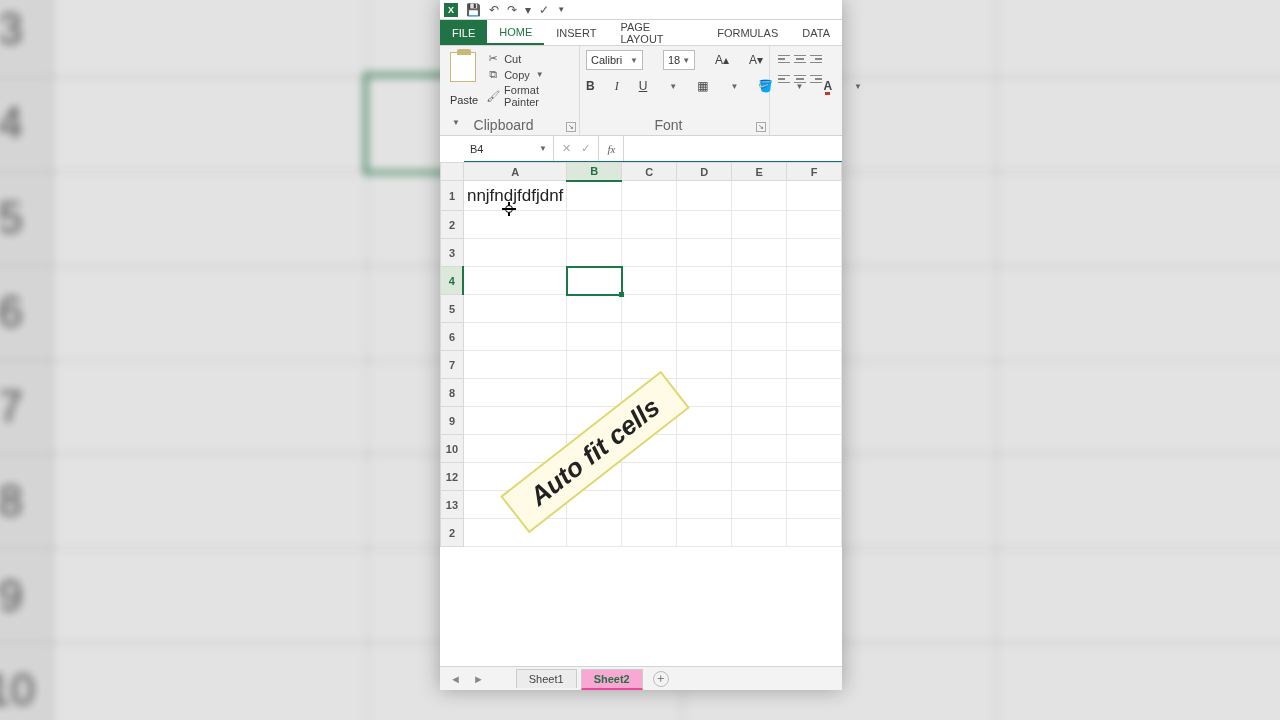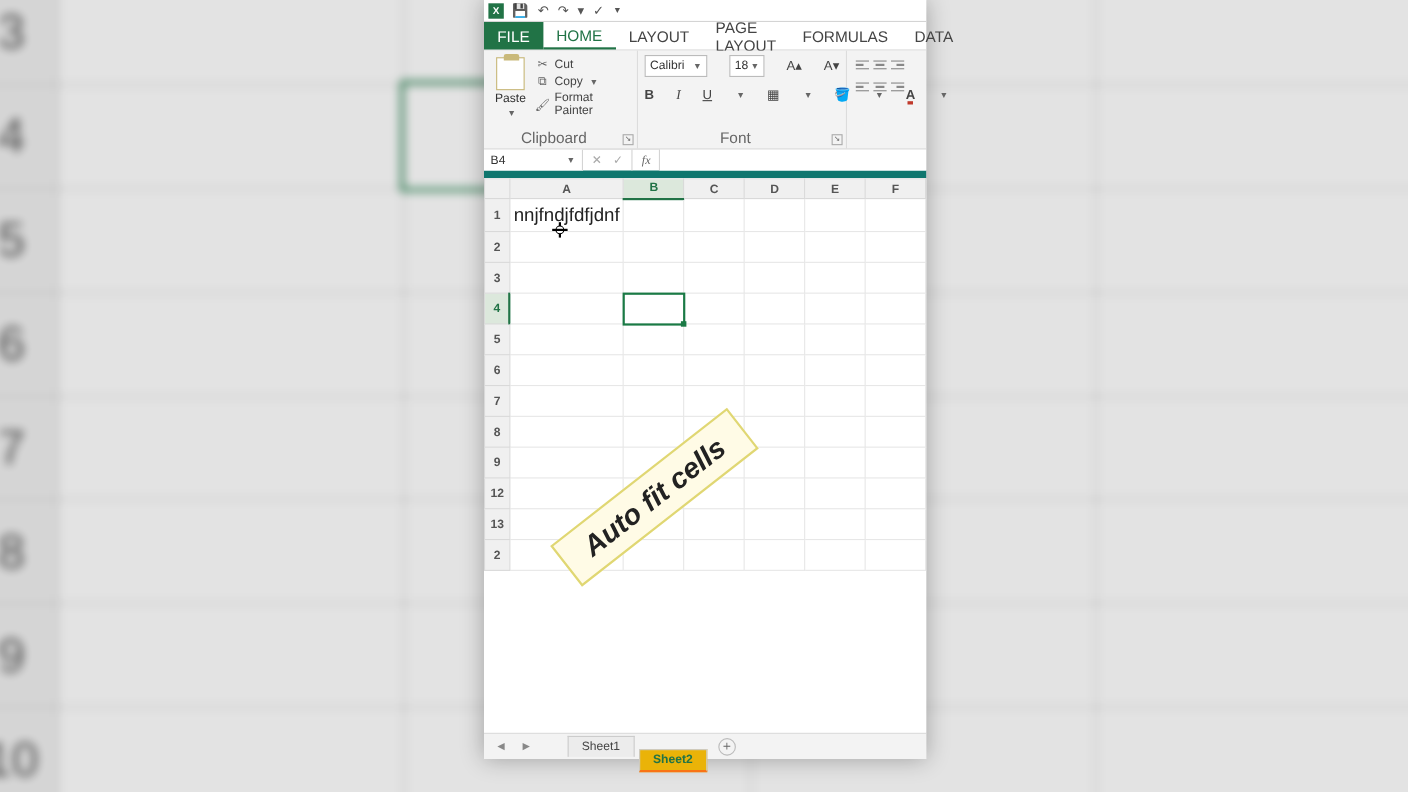--- a/index.html
+++ b/index.html
@@ -47,21 +47,21 @@
   
   .tabs {
     height: 26px;
     background: #fff;
     display: flex; align-items: stretch;
     border-bottom: 1px solid #d4d4d4;
   }
   .tab {
     padding: 0 12px;
     display: flex; align-items: center;
-    font-size: 14px; color: #444;
+    font-size: 11px; color: #444;
     cursor: default;
   }
   .tab.file { background: #217346; color: #fff; font-weight: 400;}
   .tab.active { color: #217346; border-bottom: 2px solid #217346; }
 
   
   .ribbon {
     height: 90px;
     background: #f3f3f3;
     border-bottom: 1px solid #d4d4d4;
@@ -77,21 +77,21 @@
     position: absolute; bottom: 2px; left: 0; right: 12px;
     text-align: center; color: #666; font-size: 14px;
   }
   .group-launcher {
     position: absolute; bottom: 3px; right: 3px;
     width: 10px; height: 10px;
     border: 1px solid #aaa;
     font-size: 7px; line-height: 7px; text-align: center; color: #666;
   }
   .clip-body { display: flex; gap: 4px; }
-  .paste { display:flex; flex-direction:column; align-items:center; gap:2px; padding:2px 4px;}
+  .paste { display:flex; flex-direction:column; align-items:flex-start; gap:12px; padding:2px 4px;}
   .paste .glyph {
     width: 26px; height: 30px;
     background: linear-gradient(#fff,#fff);
     border: 1px solid #c9b97a;
     position: relative;
   }
   .paste .glyph::before{
     content:""; position:absolute; top:-4px; left:6px; width:14px; height:6px;
     background:#c9b97a; border-radius:2px 2px 0 0;
   }
@@ -123,22 +123,22 @@
   .align-row{ display:flex; gap:4px;}
   .align-ic{ width:16px; height:14px; display:flex; flex-direction:column; justify-content:center; gap:2px;}
   .align-ic span{ height:1.5px; background:#888;}
   .align-ic.l span:nth-child(2){ width:60%;}
   .align-ic.c span:nth-child(2){ width:60%; margin:0 auto;}
   .align-ic.r span:nth-child(2){ width:60%; margin-left:auto;}
 
   
   .fxbar {
     height: 26px;
-    border-bottom: 7px solid #0f766e;
-    display:flex; align-items:stretch;
+    border-bottom: 1px solid #0f766e;
+    display:flex; align-items:stretch;margin-left:24px;
   }
   .namebox {
     width: 90px; border-right:1px solid #d4d4d4;
     display:flex; align-items:center; justify-content:space-between;
     padding:0 6px; background:#fff; font-size:11px;
   }
   .fxbtns { display:flex; align-items:center; gap:10px; padding:0 8px; border-right:1px solid #d4d4d4; color:#aaa;}
   .fxsym { display:flex; align-items:center; padding:0 8px; font-style:italic; font-family:Georgia,serif; color:#666; border-right:1px solid #d4d4d4;}
   .fxinput { flex:1; background:#fff; }
 
@@ -206,21 +206,21 @@
   .tabsbar{
     height:24px; background:#f3f3f3; border-top:1px solid #d4d4d4;
     display:flex; align-items:center; gap:4px; padding:0 6px;
     font-size:11px;
   }
   .navbtn{ color:#888; padding:0 4px;}
   .sheettab{
     padding:3px 12px; background:#ececec; border:1px solid #ccc; border-bottom:none;
     color:#444;
   }
-  .sheettab.active{ background:#eab308; color:#217346; font-weight:600; border-bottom:2px solid #f97316; position:relative; top:13px;}
+  .sheettab.active{ background:#f9a8d4; color:#217346; font-weight:600; border-bottom:2px solid #ec4899; position:relative; top:1px;}
   .addsheet{
     width:16px; height:16px; border:1px solid #bbb; border-radius:50%;
     display:flex;align-items:center;justify-content:center; color:#666; font-size:12px; margin-left:6px;
   }
 
   
   .status{
     height:22px; background:#217346; color:#fff;
     display:flex; align-items:center; gap:14px; padding:0 10px;
     font-size:10px; letter-spacing:.5px;
@@ -300,21 +300,21 @@
     <span class="ico">↶</span>
     <span class="ico">↷</span>
     <span class="ico">▾</span>
     <span class="ico">✓</span>
     <span class="ico" style="font-size:8px">▼</span>
   </div>
 
   <div class="tabs">
     <div class="tab file">FILE</div>
     <div class="tab active">HOME</div>
-    <div class="tab">LAYOUT</div>
+    <div class="tab">INSERT</div>
     <div class="tab">PAGE LAYOUT</div>
     <div class="tab">FORMULAS</div>
     <div class="tab">DATA</div>
   </div>
 
   <div class="ribbon">
 
     <div class="group" style="width:140px">
       <div class="clip-body">
         <div class="paste">
@@ -522,20 +522,29 @@
       <tr>
             <th class="rowh">9</th>
             <td class="cell"></td>
             <td class="cell"></td>
             <td class="cell"></td>
             <td class="cell"></td>
             <td class="cell"></td>
             <td class="cell"></td>
           </tr>
       <tr>
+            <th class="rowh">10</th>
+            <td class="cell"></td>
+            <td class="cell"></td>
+            <td class="cell"></td>
+            <td class="cell"></td>
+            <td class="cell"></td>
+            <td class="cell"></td>
+          </tr>
+      <tr>
             <th class="rowh">12</th>
             <td class="cell"></td>
             <td class="cell"></td>
             <td class="cell"></td>
             <td class="cell"></td>
             <td class="cell"></td>
             <td class="cell"></td>
           </tr>
       <tr>
             <th class="rowh">13</th>

